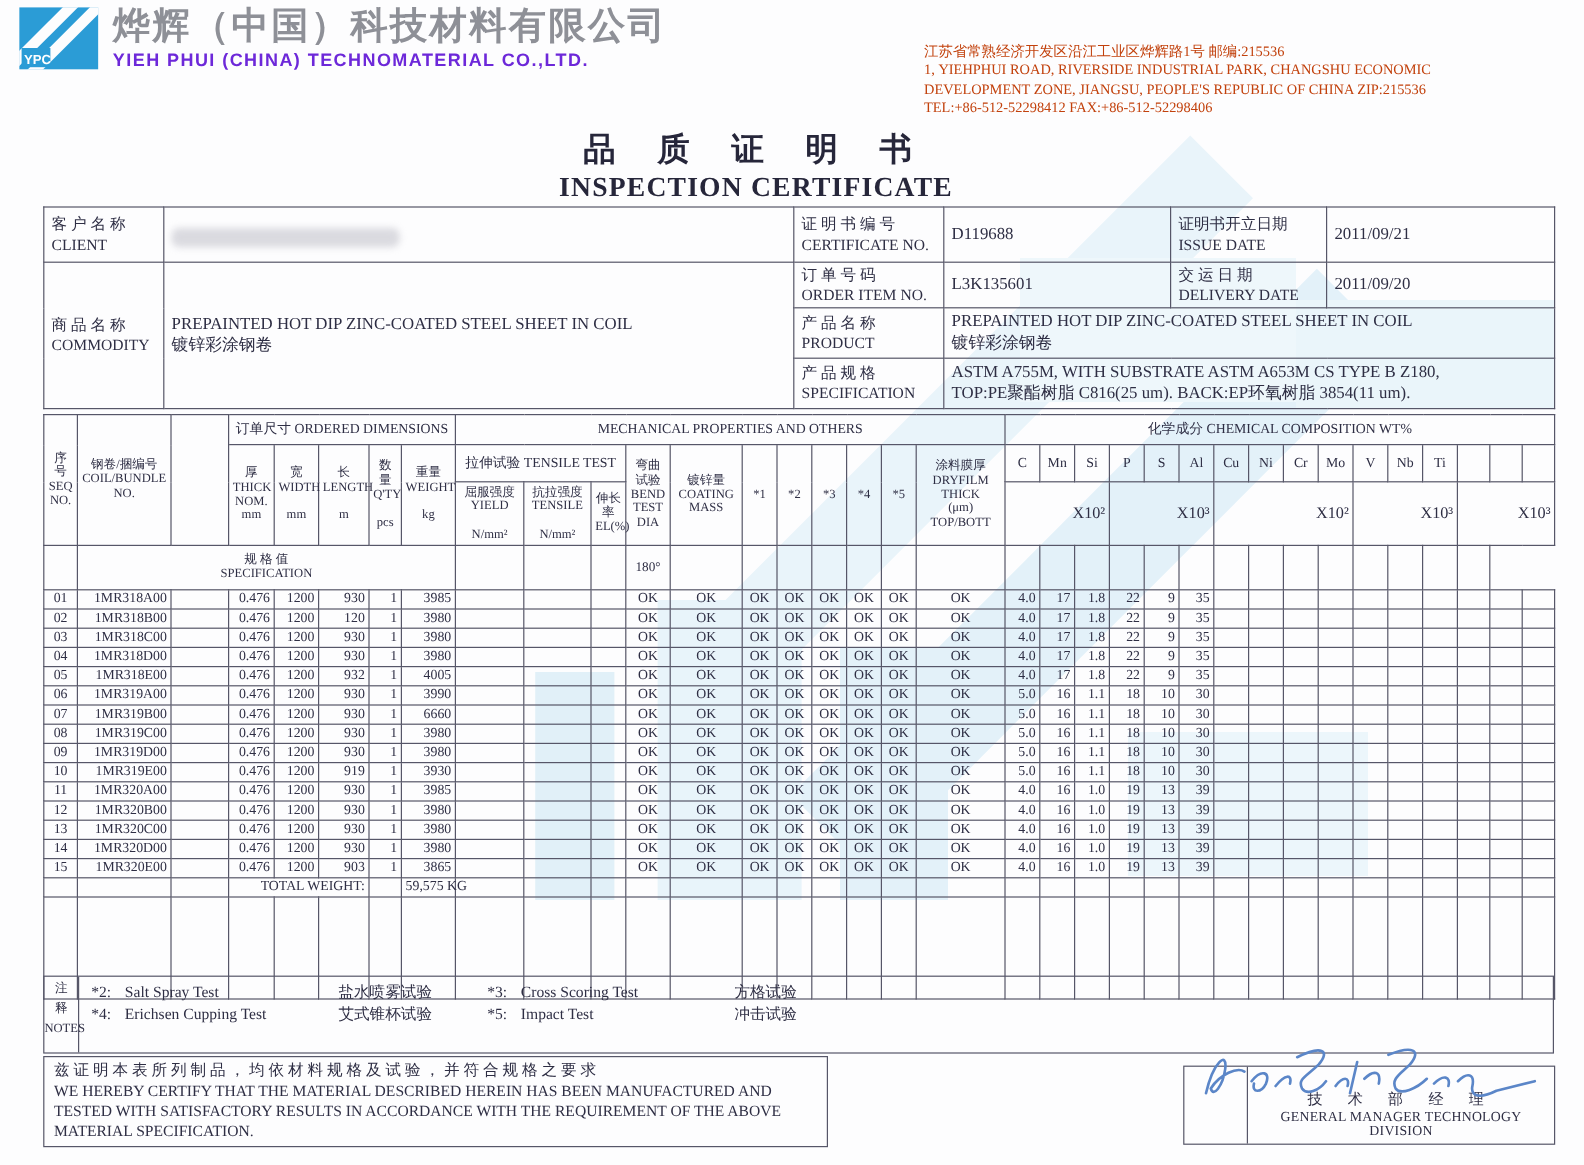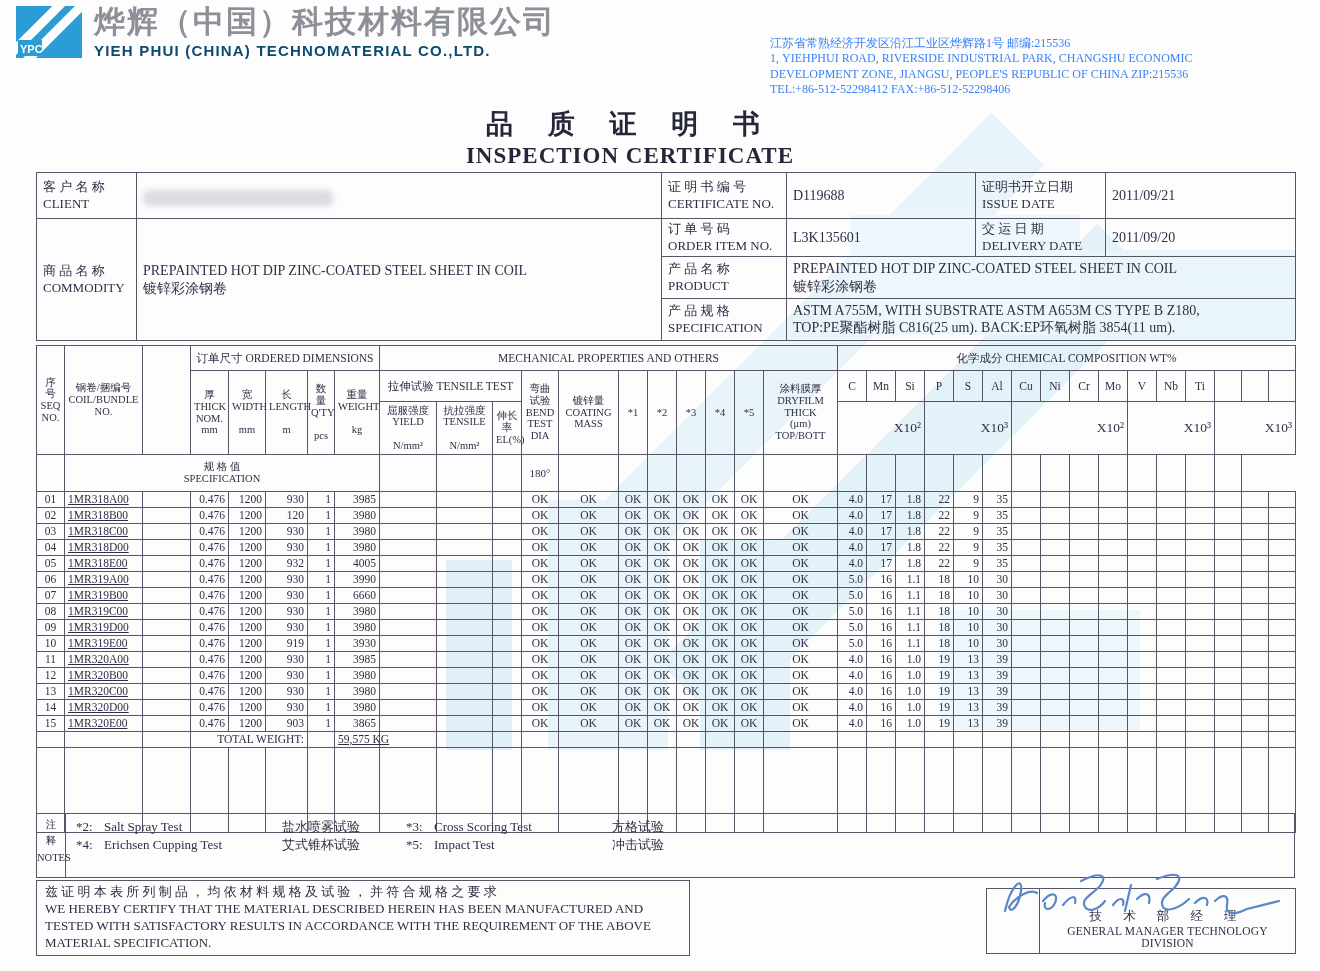--- a/index.html
+++ b/index.html
@@ -17,22 +17,22 @@
   .wm-patch1{left:850px;top:215px;width:230px;height:120px;background:#eef7fb;}
   .wm-patch2{left:1080px;top:250px;width:215px;height:90px;background:#eaf5fa;}
   .wm-patch3{left:940px;top:610px;width:200px;height:120px;background:#ecf6fb;}
 
   .layer{position:relative;z-index:1;}
 
   
   .brand{position:absolute;left:16px;top:6px;display:flex;gap:12px;}
   .logo-svg{display:block;}
   .brand-cn{font-family:"Liberation Sans",sans-serif;font-size:31px;font-weight:bold;color:#8e9097;letter-spacing:2px;line-height:1.05;}
-  .brand-en{font-family:"Liberation Sans",sans-serif;font-size:15px;font-weight:bold;color:#0c4a6e;letter-spacing:1.2px;margin-top:3px;}
-  .address{position:absolute;left:770px;top:36px;width:545px;font-size:12px;line-height:1.28;white-space:pre-line;color:#3b82f6;}
+  .brand-en{font-family:"Liberation Sans",sans-serif;font-size:15px;font-weight:bold;color:#6d28d9;letter-spacing:1.2px;margin-top:3px;}
+  .address{position:absolute;left:770px;top:36px;width:545px;font-size:12px;line-height:1.28;white-space:pre-line;color:#c2410c;}
 
   
   .title-wrap{position:absolute;left:0;top:106px;width:1260px;text-align:center;color:#26263a;}
   .title-cn{font-size:27px;font-weight:bold;letter-spacing:14px;}
   .title-en{font-size:23px;font-weight:bold;letter-spacing:1px;margin-top:1px;}
 
   
   table{border-collapse:collapse;}
   .info-table{position:absolute;left:36px;top:172px;width:1259px;table-layout:fixed;}
   .info-table td{border:1px solid #565668;vertical-align:middle;padding:2px 6px;}
@@ -47,21 +47,21 @@
   .main-table td{border:1px solid #565668;padding:0 3px;line-height:1.12;color:#2e2e44;overflow:visible;}
   .hg{text-align:center;font-size:11.5px;height:24px;}
   .hc{text-align:center;font-size:10.5px;white-space:pre-line;vertical-align:middle;}
   .he{text-align:center;font-size:11.5px;height:30px;}
   .hs{text-align:right;font-size:13.5px;height:52px;}
   .spec-row td{height:36px;}
   .drow td{height:15px;font-size:11.5px;}
   .filler-row td{height:84px;}
   .tc{text-align:center;}
   .tr{text-align:right;}
-  .tl{text-align:left;text-decoration:underline;}
+  .tl{text-align:right;}
   .nowrap{white-space:nowrap;}
 
   
   .notes-box{position:absolute;left:36px;top:813px;width:1257px;height:63px;border:1px solid #565668;display:flex;}
   .notes-label{width:28px;border-right:1px solid #565668;text-align:center;font-size:10.5px;white-space:pre-line;line-height:1.55;padding-top:3px;color:#2e2e44;}
   .notes-grid{padding:4px 10px;display:grid;grid-template-columns:330px 420px;grid-auto-rows:18px;font-size:13px;color:#2e2e44;}
   .n-code{display:inline-block;width:28px;}
   .n-en{display:inline-block;min-width:178px;}
 
   

